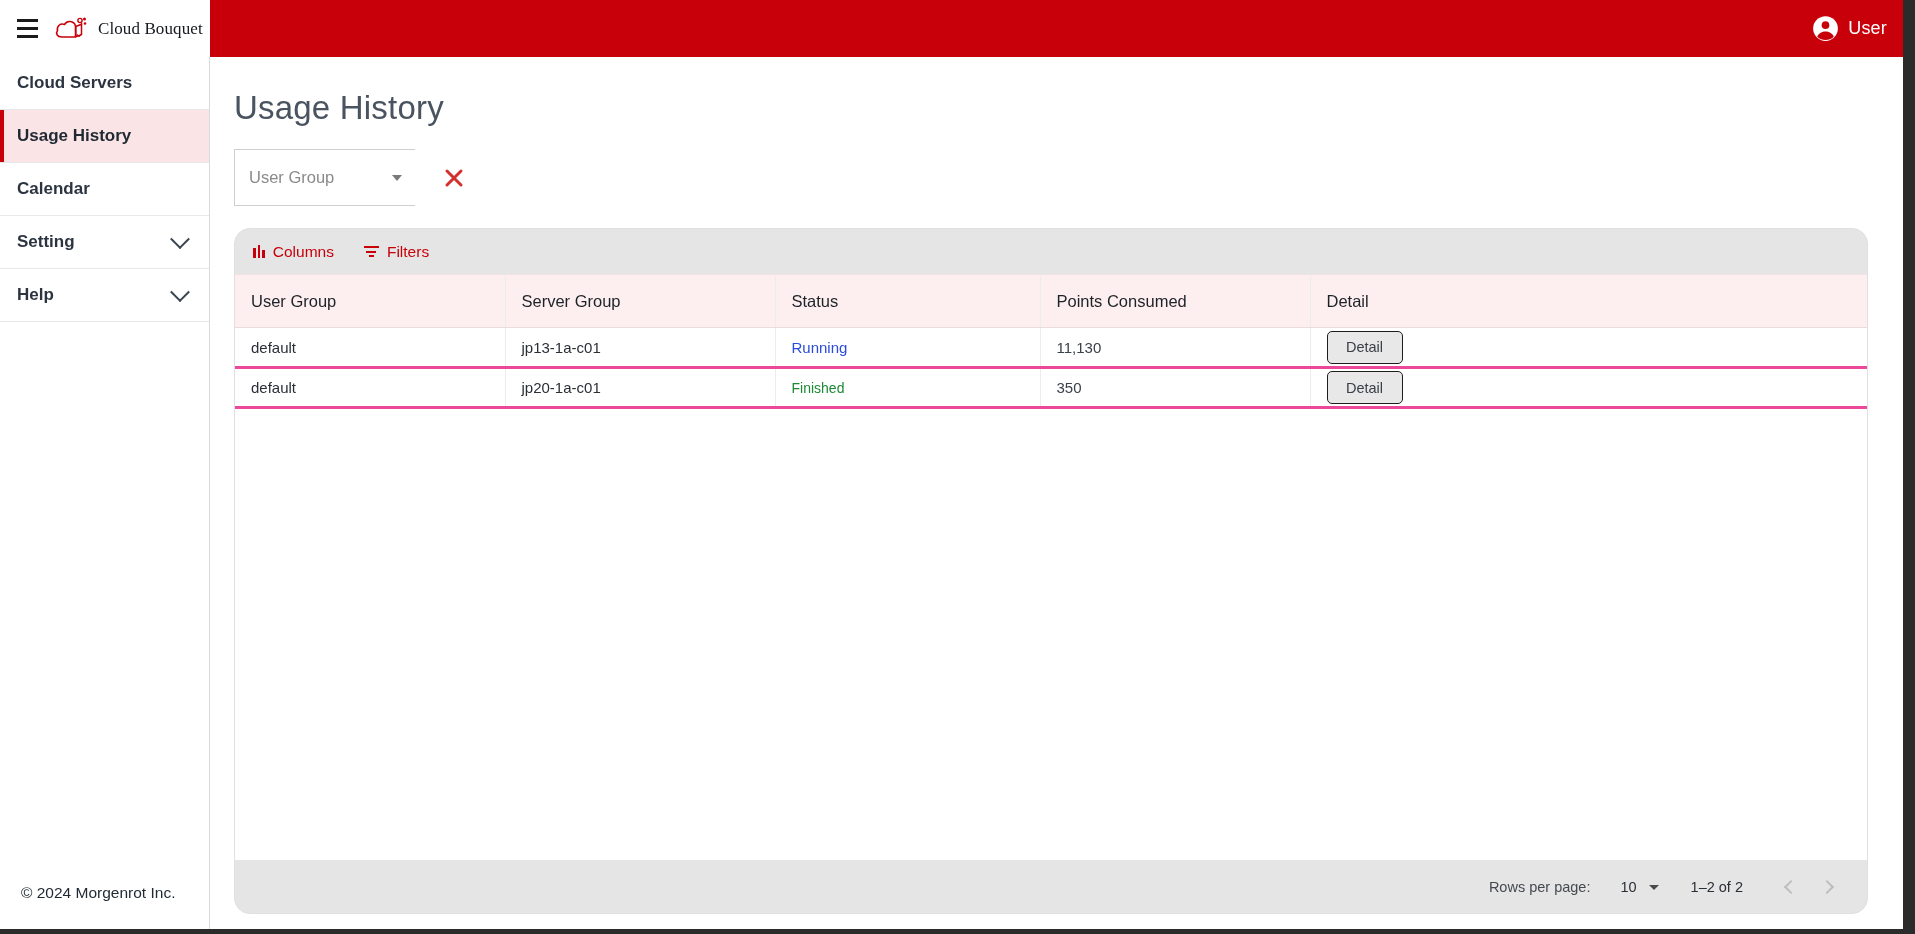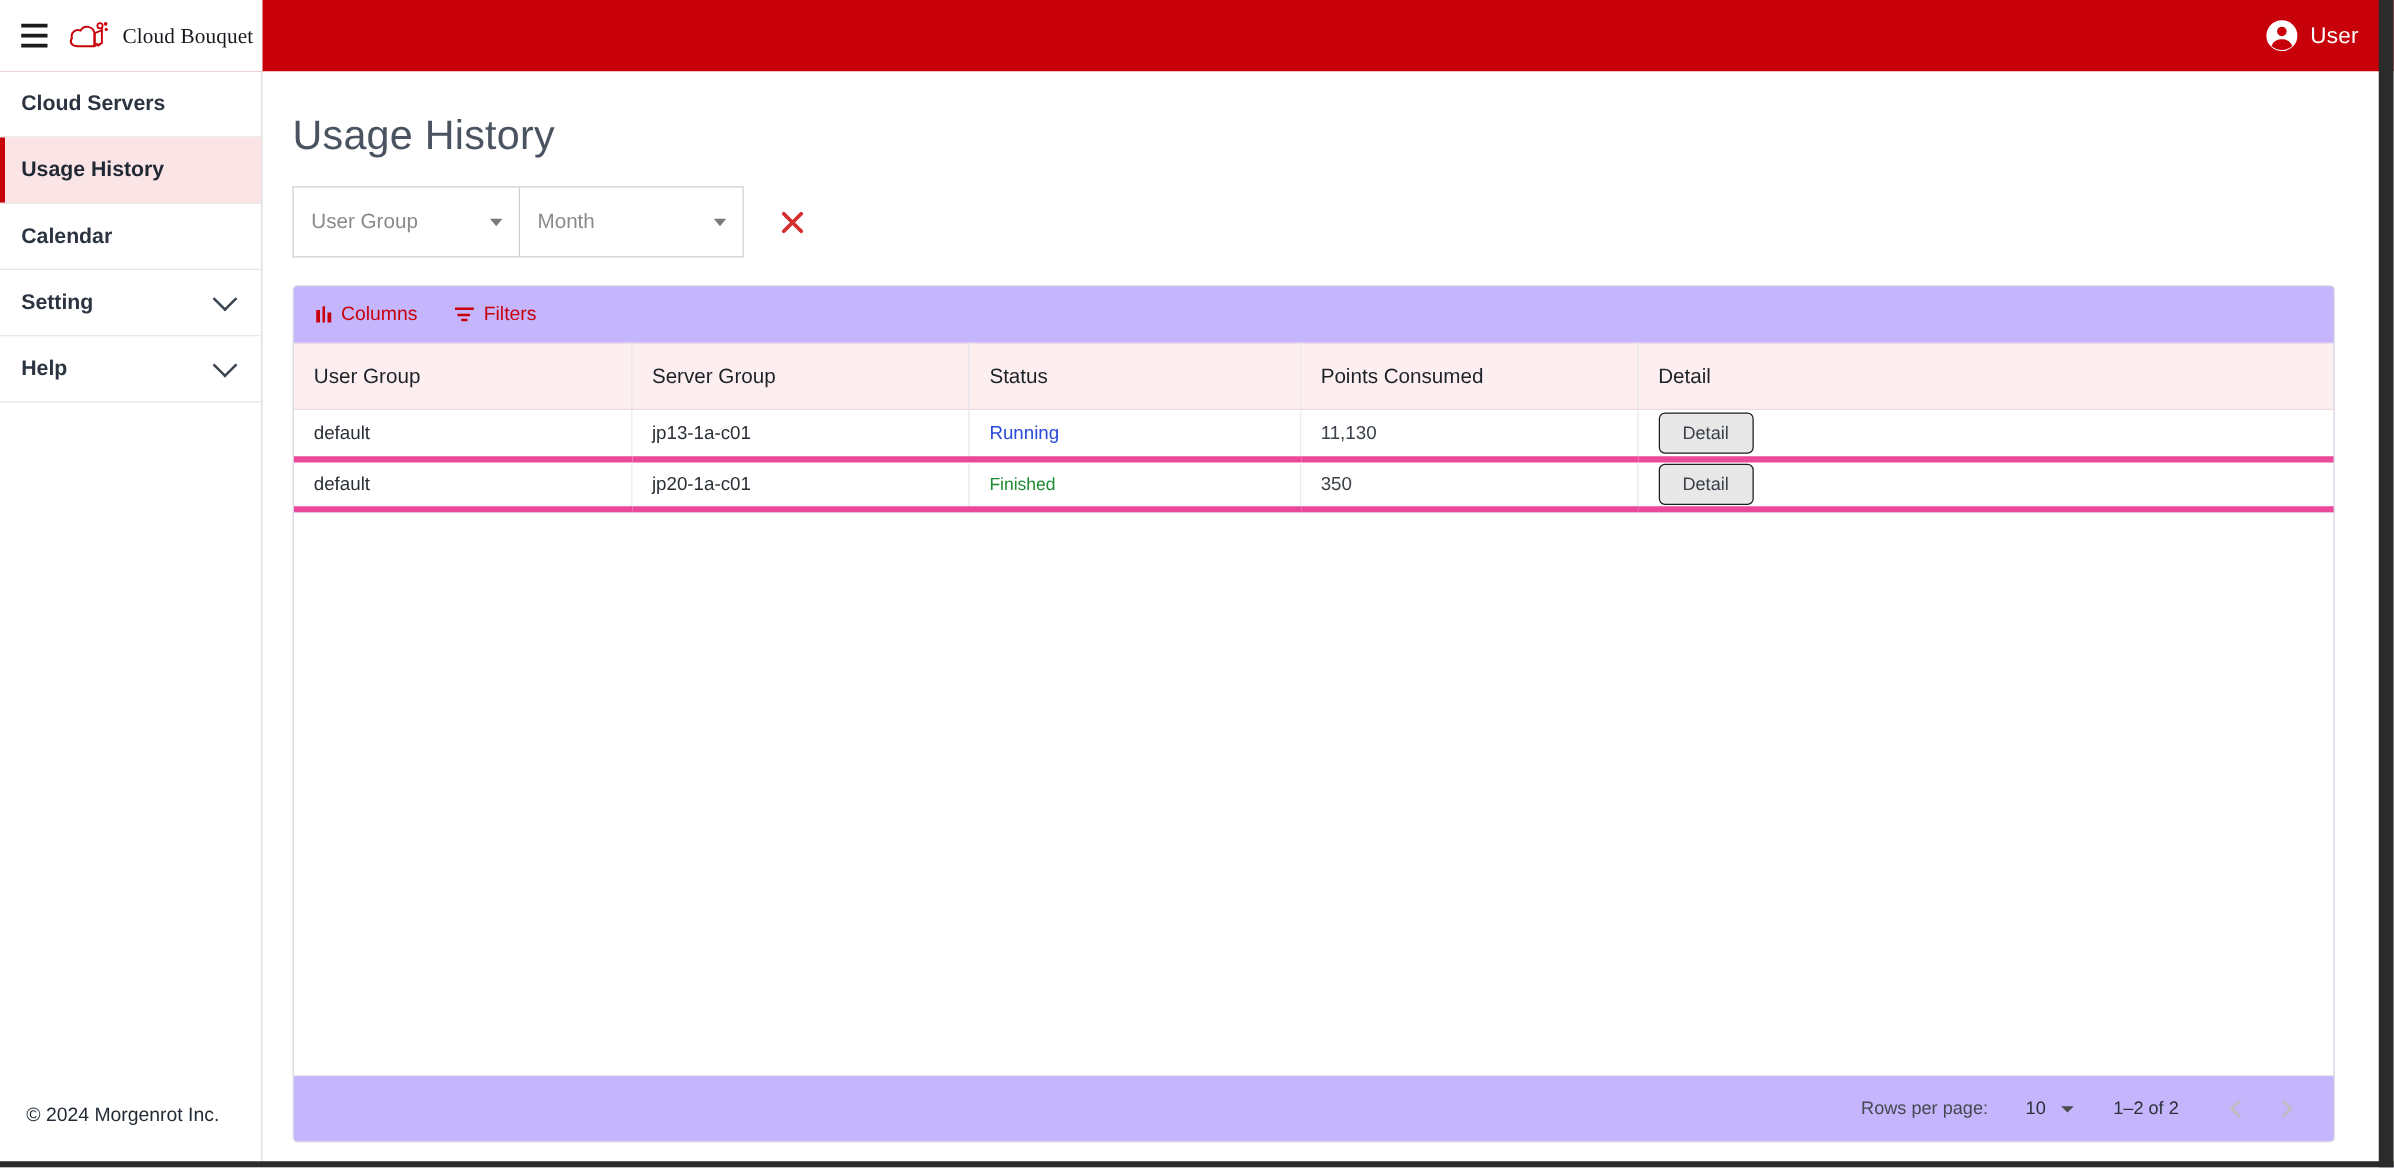--- a/index.html
+++ b/index.html
@@ -180,22 +180,22 @@
     display: flex; align-items: center; justify-content: center;
     cursor: pointer;
     margin-left: 16px;
   }
 
   
   .card {
     flex: 1 1 auto;
     min-height: 0;
     border: 1px solid #e0e0e0;
-    border-radius: 4px;
-    background: #c4b5fd;
+    border-radius: 16px;
+    background: #e5e5e5;
     display: flex;
     flex-direction: column;
     margin-bottom: 20px;
     overflow: hidden;
   }
   .card-toolbar {
     height: 45px;
     flex: 0 0 45px;
     display: flex;
     align-items: center;
@@ -239,21 +239,21 @@
     height: 53px;
     font-size: 16.5px;
     color: #1d2229;
     border-bottom: 1px solid #eadcdd;
     border-top: 1px solid #f3e2e3;
   }
   tbody td {
     height: 40px;
     font-size: 15px;
     color: #2a2f36;
-    border-bottom: 5px solid #ec4899;
+    border-bottom: 3px solid #ec4899;
     background: #fff;
   }
   td.num { text-align: right; color: #3b4149; }
   td.detailcell { padding-left: 98px; }
   .status-running { color: #2a4bdb; font-size: 15px; }
   .status-finished { color: #1c8a33; font-size: 14px; }
   .detail-btn {
     width: 76px;
     height: 33px;
     background: #e8e8e8;
@@ -387,24 +387,20 @@
   </div>
 
   <div class="main">
 
     <div class="page-title">Usage History</div>
 
     <div class="filterbar">
       <div class="select-group">
         <div class="select-box first">
           <span class="select-text">User Group</span>
-          <span class="caret"></span>
-        </div>
-        <div class="select-box second">
-          <span class="select-text">Month</span>
           <span class="caret"></span>
         </div>
       </div>
       <div class="clear-btn">
         <svg width="24" height="24" viewBox="0 0 24 24">
           <path d="M5 5 L19 19 M19 5 L5 19" stroke="#d32f2f" stroke-width="3" stroke-linecap="round"></path>
         </svg>
       </div>
     </div>
 

